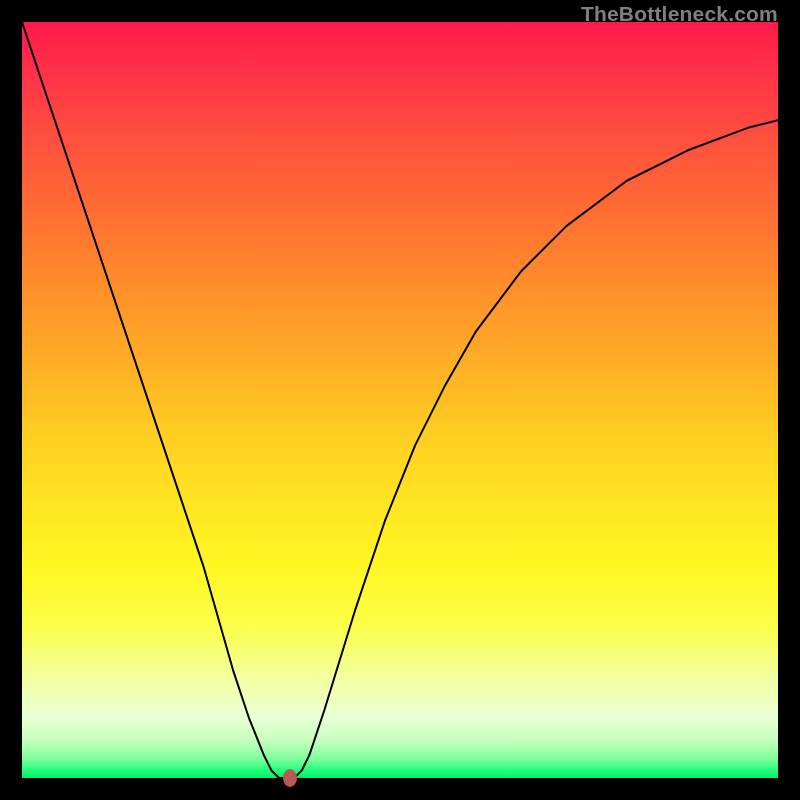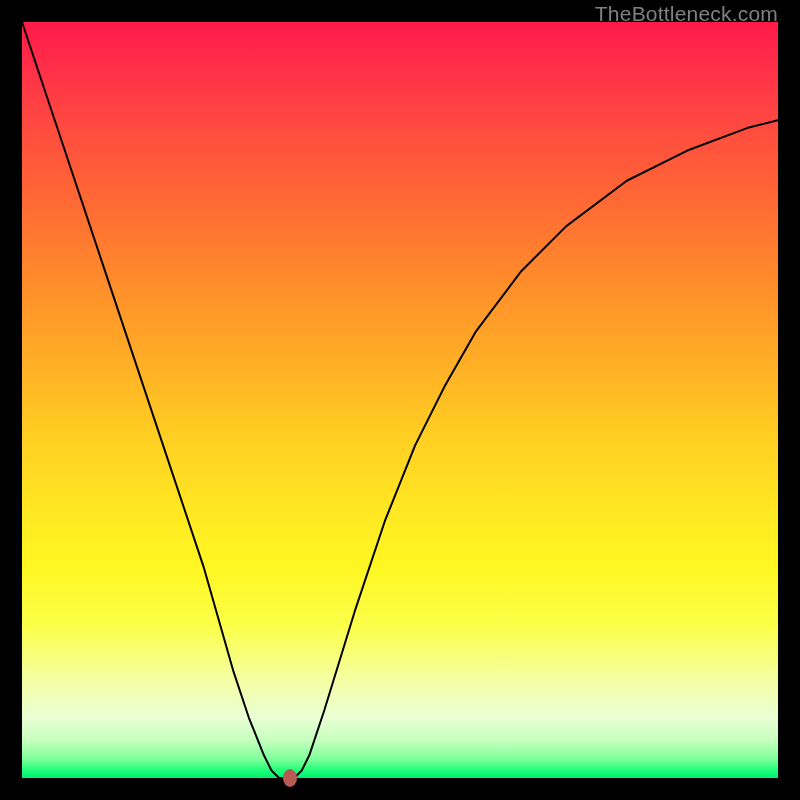--- a/index.html
+++ b/index.html
@@ -41,21 +41,21 @@
       #1eff7a 99%,
       #00ef6f 100%
     );
   }
   .watermark {
     position: absolute;
     top: 2px;
     right: 22px;
     color: #808080;
     font-size: 21px;
-    font-weight: 400;
+    font-weight: 700;
     letter-spacing: 0.2px;
     user-select: none;
   }
   svg.curve {
     position: absolute;
     left: 0;
     top: 0;
     width: 756px;
     height: 756px;
   }

